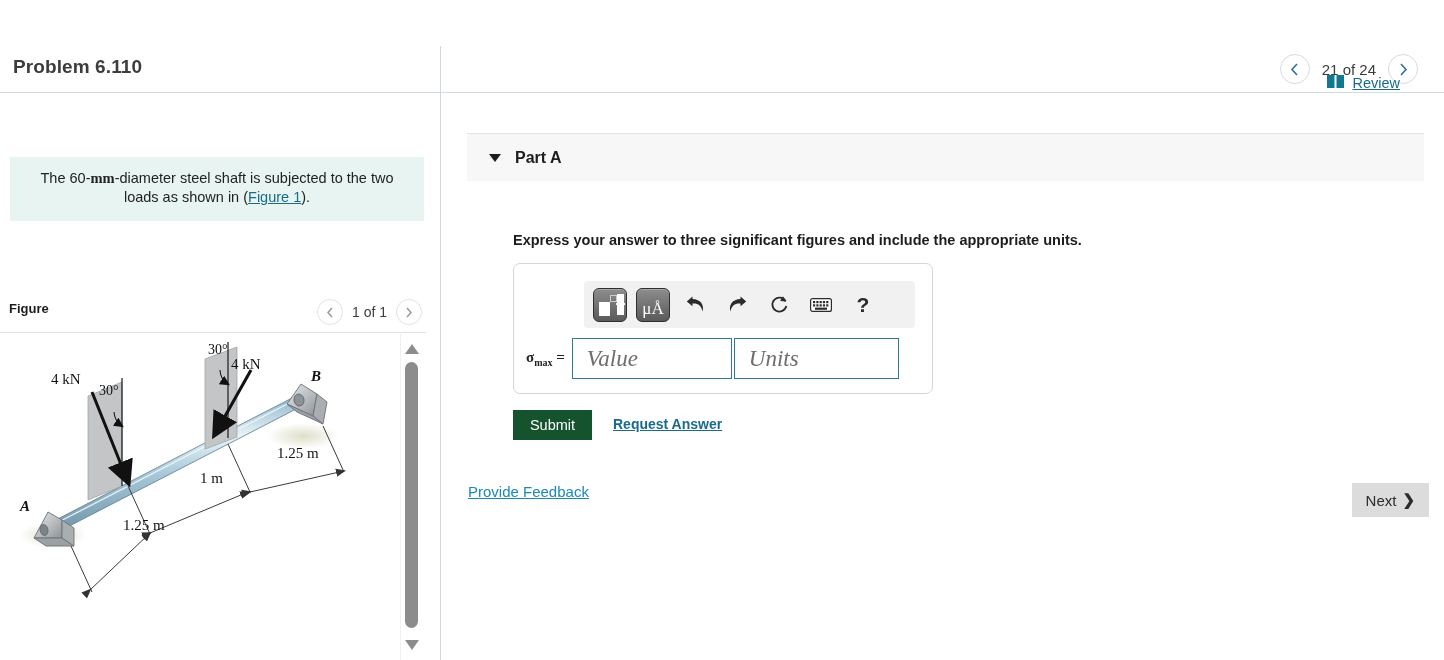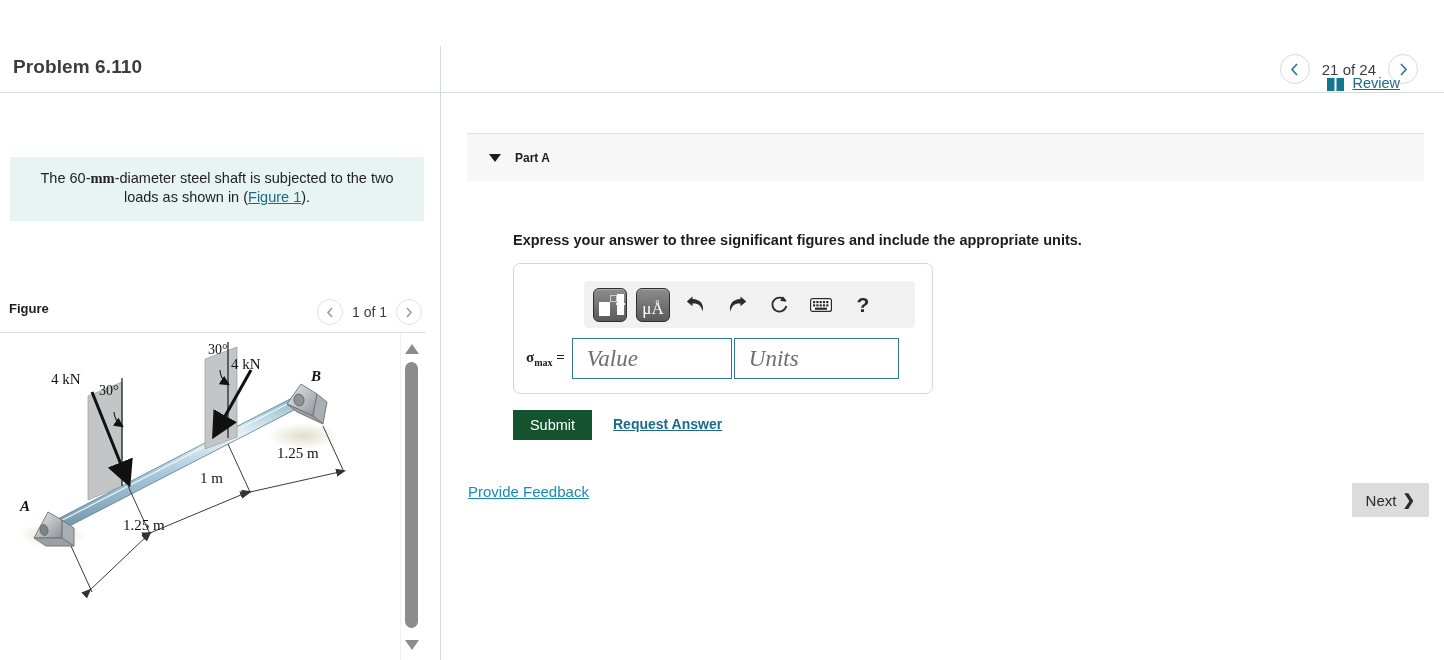--- a/index.html
+++ b/index.html
@@ -92,37 +92,37 @@
   .fig-scroll .thumb {
     position: absolute; left: 4px; top: 28px; width: 13px; height: 266px;
     background: #8c8c8c; border-radius: 7px; cursor: pointer;
   }
 
   
   .right-pane { position: absolute; left: 441px; top: 46px; width: 1003px; height: 614px; }
 
   .review-link {
     position: absolute; right: 44px; top: 29px;
-    display: flex; align-items: flex-end; gap: 8px;
+    display: flex; align-items: flex-start; gap: 8px;
     color: #1a6b8a; font-size: 14.5px; cursor: pointer;
   }
   .review-link .txt { text-decoration: underline; }
 
   .part-header {
     position: absolute; left: 26px; top: 87px; width: 957px; height: 48px;
     background: #f7f7f7; border-top: 1px solid #e3e3e3;
     display: flex; align-items: center;
   }
   .caret {
     margin-left: 22px; margin-right: 14px;
     width: 0; height: 0;
     border-left: 6px solid transparent; border-right: 6px solid transparent;
     border-top: 8px solid #1d1d1d; cursor: pointer;
   }
-  .part-label { font-size: 12px; font-weight: bold; color: #1d1d1d; }
+  .part-label { font-size: 16px; font-weight: bold; color: #1d1d1d; }
 
   .q-text {
     position: absolute; left: 72px; top: 157px;
     font-size: 14.5px; color: #333;
   }
   .q-bold {
     position: absolute; left: 72px; top: 186px;
     font-size: 14.5px; font-weight: bold; color: #1d1d1d;
   }
 

